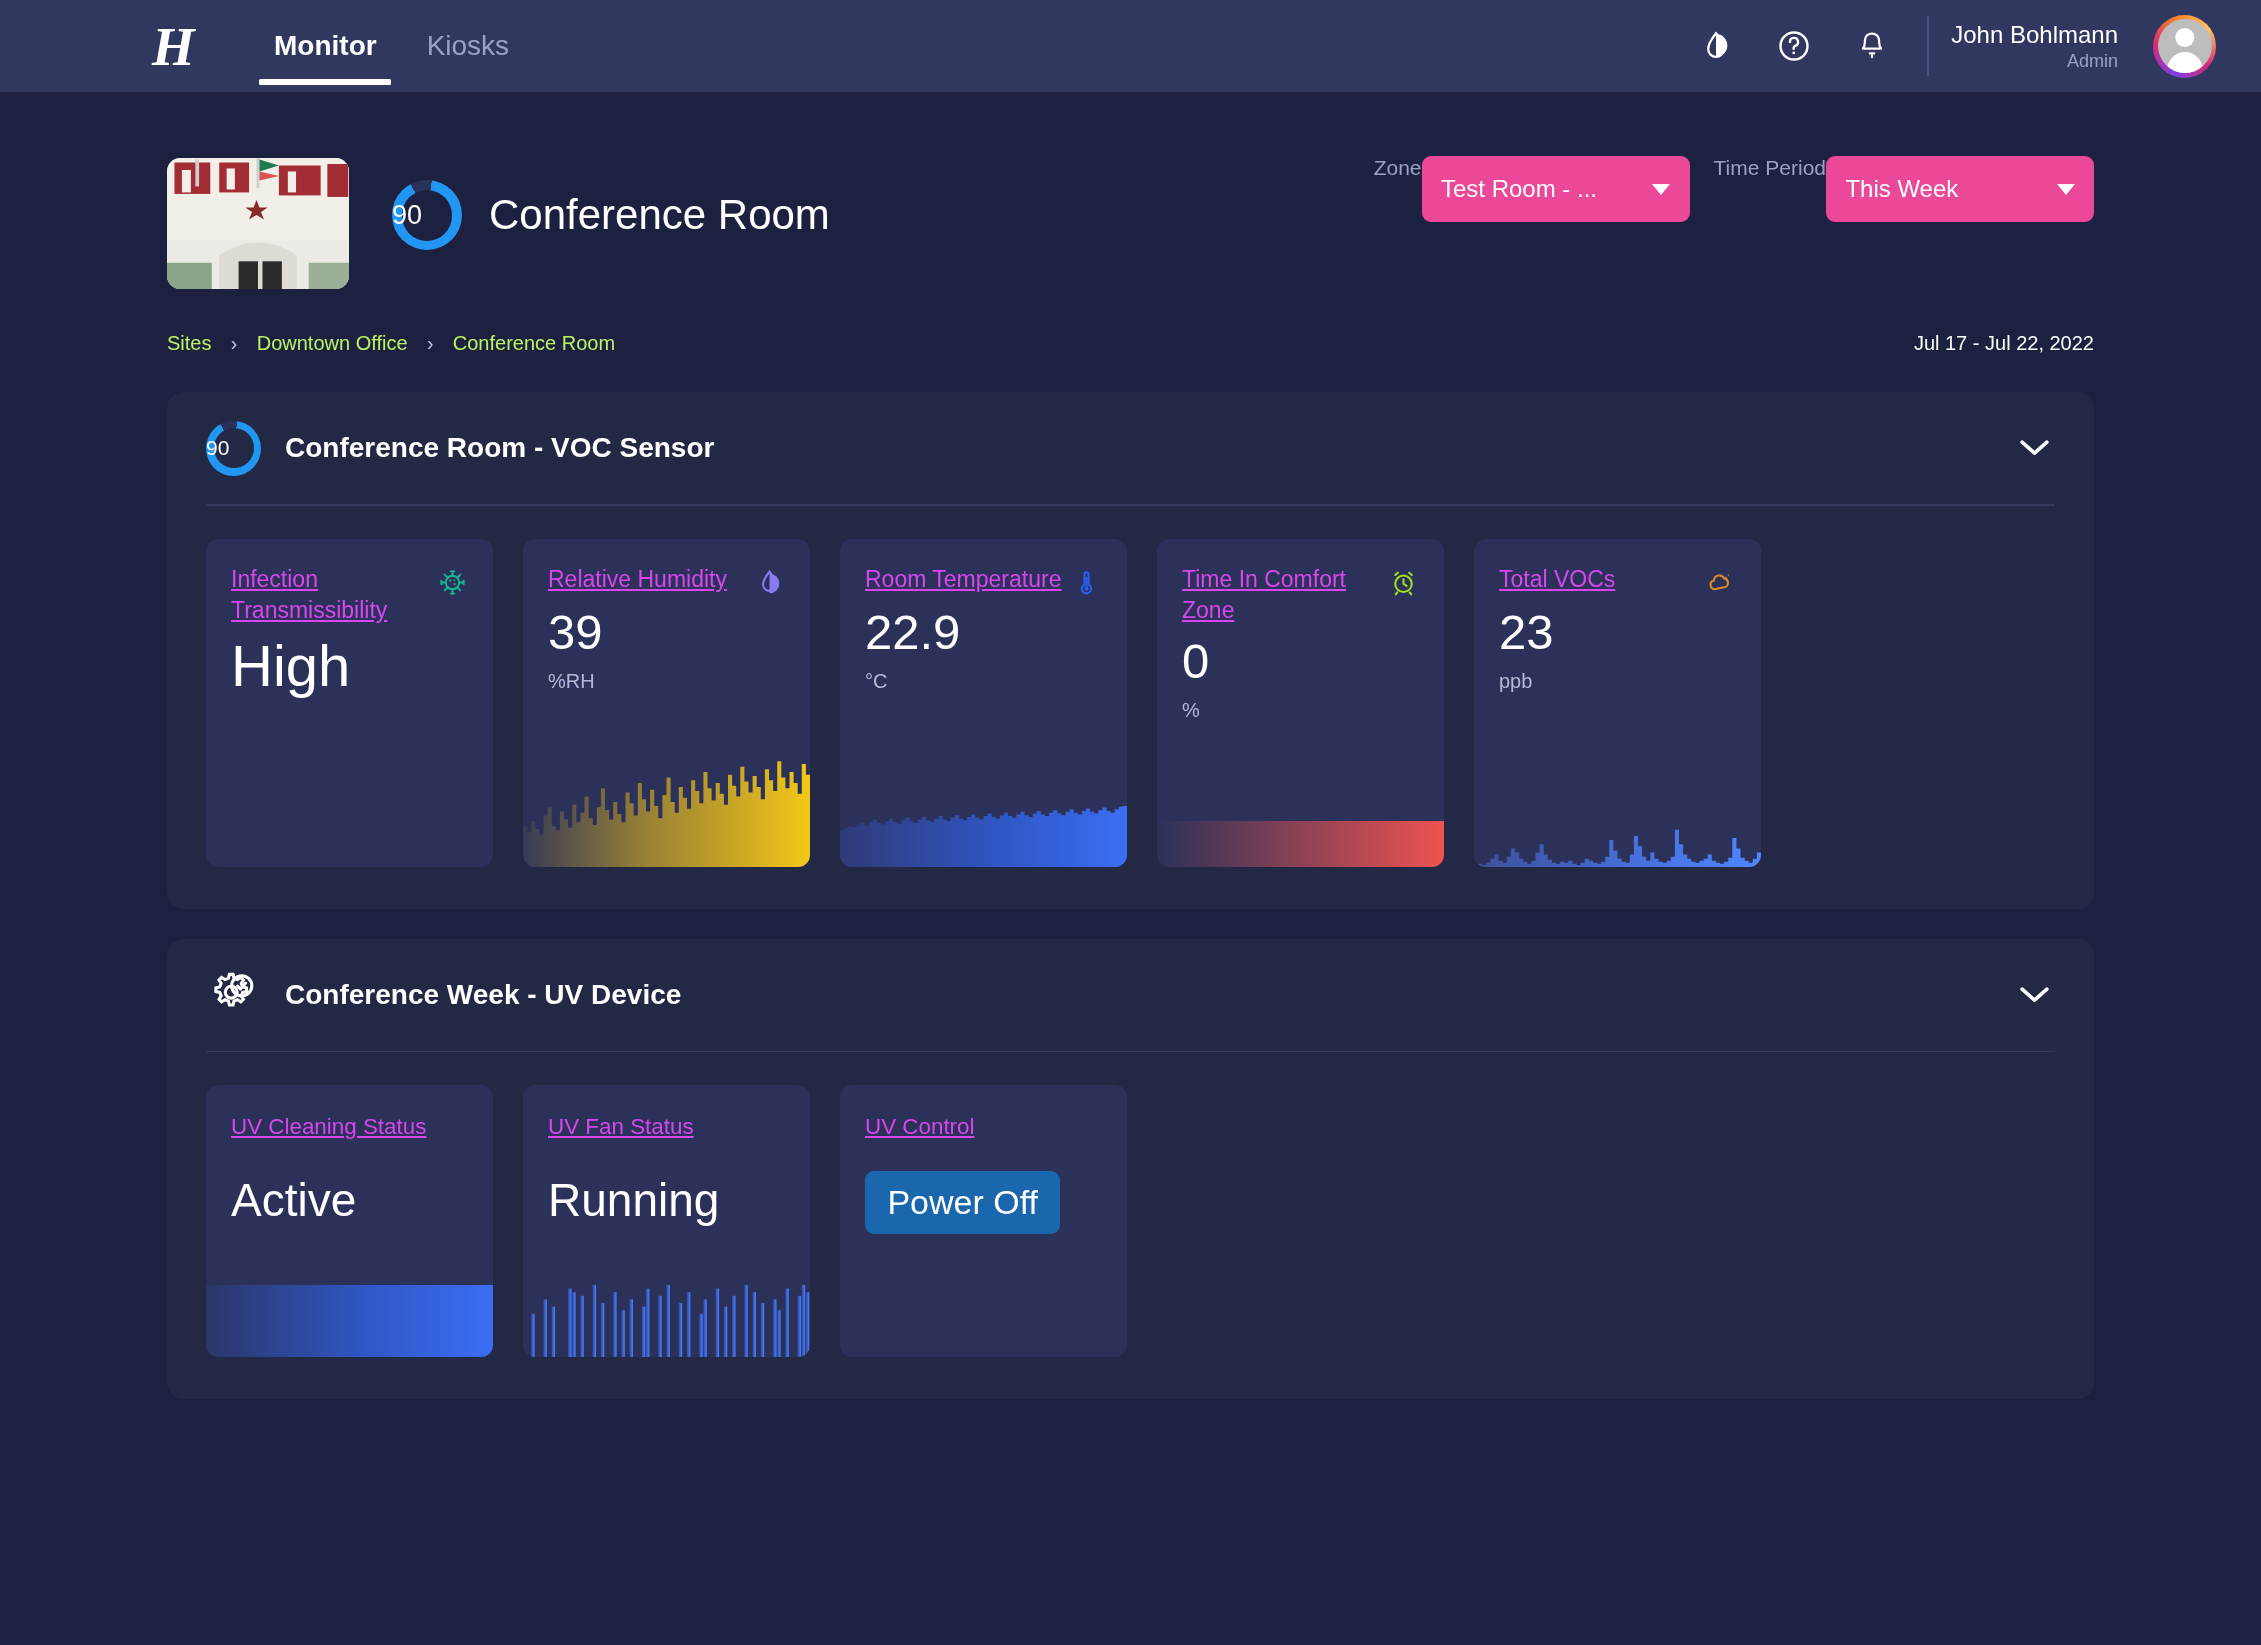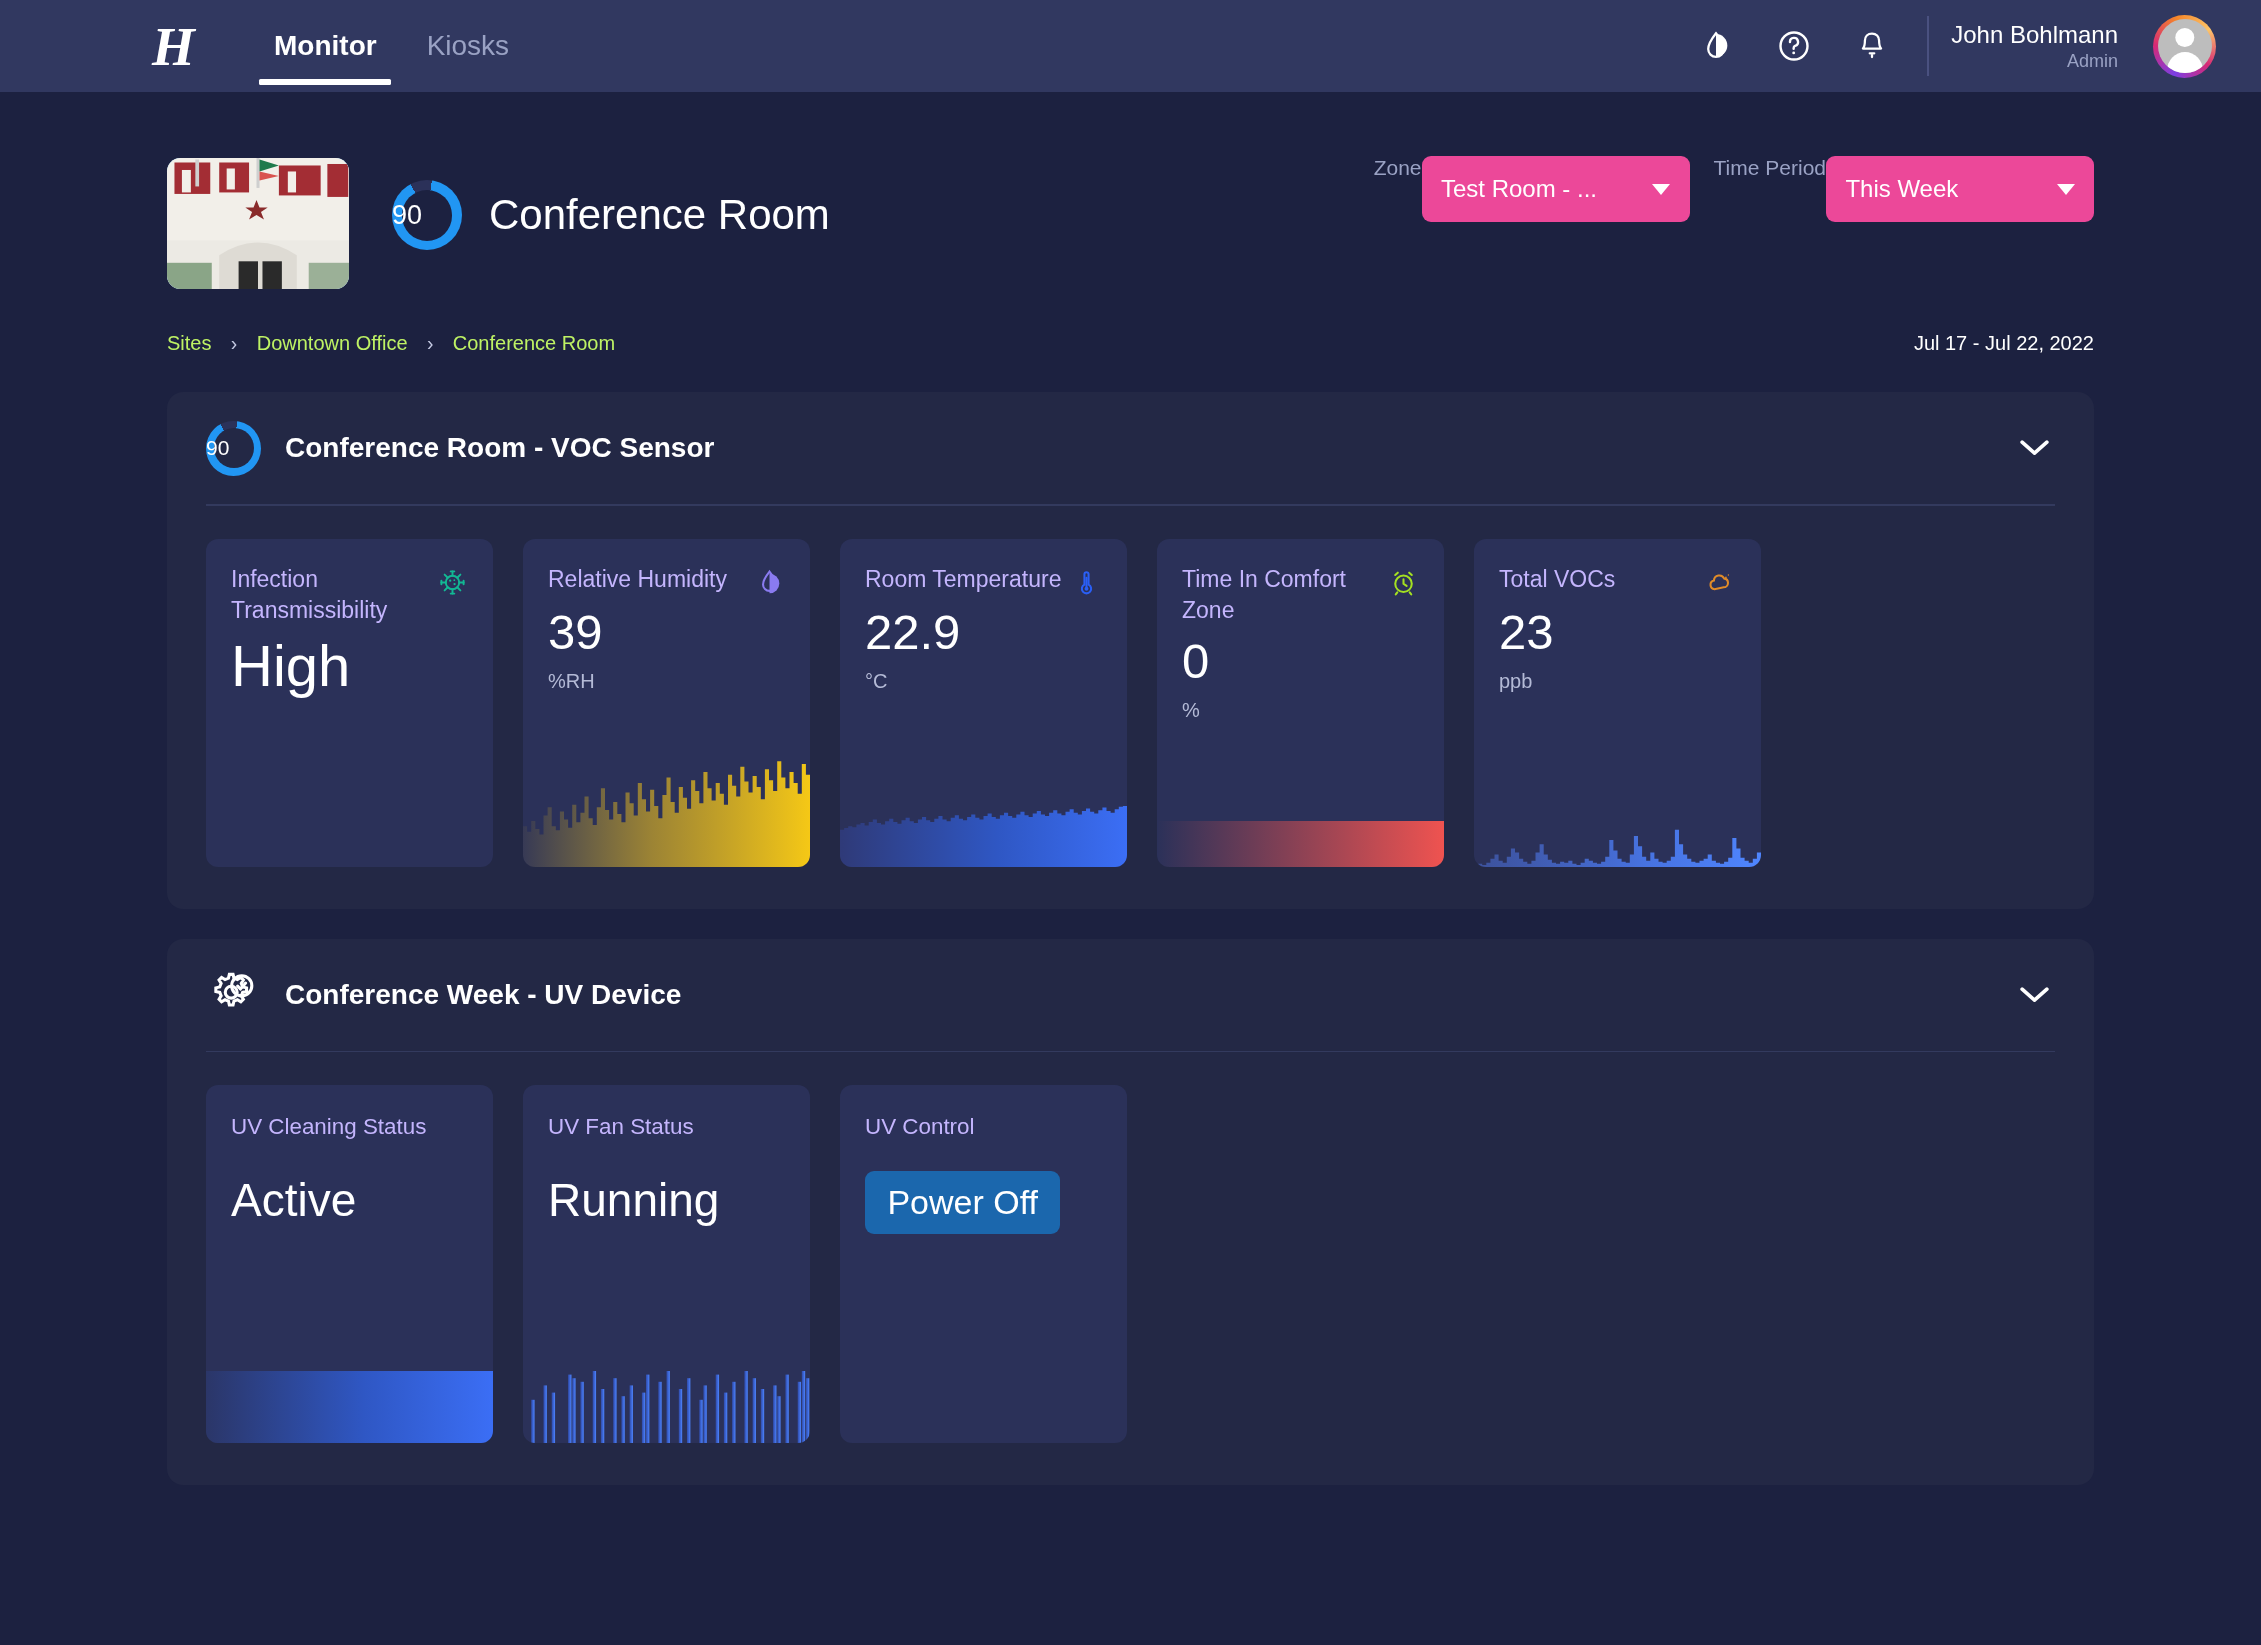--- a/index.html
+++ b/index.html
@@ -143,21 +143,21 @@
 
   .cards { display: flex; gap: 30px; }
   .card {
     width: 287px; height: 328px;
     background: #2b3159; border-radius: 12px;
     position: relative; overflow: hidden;
     padding: 25px 25px 0 25px;
   }
   .card-head { display: flex; align-items: flex-start; gap: 7.5px; }
   .card-label {
-    font-size: 23px; color: #c4b5fd; line-height: 1.38; flex: 1;
+    font-size: 23px; color: #d946ef; line-height: 1.38; flex: 1; text-decoration: underline;
   }
   .card-icon { width: 31px; height: 31px; flex: none; margin-top: 3px; }
   .card-value { font-size: 49px; color: #ffffff; font-weight: 400; margin-top: 9px; line-height: 1.05; }
   .card-value.word { font-size: 58px; }
   .card-unit { font-size: 20px; color: #b4bad6; margin-top: 12px; }
 
   .spark {
     position: absolute; left: 0; right: 0; bottom: 0; height: 149px;
     pointer-events: none;
   }
@@ -166,21 +166,21 @@
   .flatband {
     position: absolute; left: 0; right: 0; bottom: 0; height: 46px;
     background: linear-gradient(90deg, rgba(239,83,80,0) 0%, rgba(239,83,80,0.45) 45%, #ef5350 100%);
   }
   .blueband {
     position: absolute; left: 0; right: 0; bottom: 0; height: 72px;
     background: linear-gradient(90deg, #2b3668 0%, #2f57c4 55%, #3b6ef5 100%);
   }
 
   
-  .card.uv { height: 358px; padding-top: 27px; }
+  .card.uv { height: 272px; padding-top: 27px; }
   .card.uv .card-label { font-size: 22.4px; }
   .card.uv .card-value { font-size: 46px; margin-top: 33px; }
 
   .powerbtn {
     margin-top: 28px; display: inline-flex; align-items: center;
     justify-content: center; background: #1b67ad; border-radius: 9px;
     padding: 12px 22.4px; font-size: 34px; color: #ffffff; cursor: pointer;
     border: none; font-family: "Liberation Sans", sans-serif;
   }
 </style>

